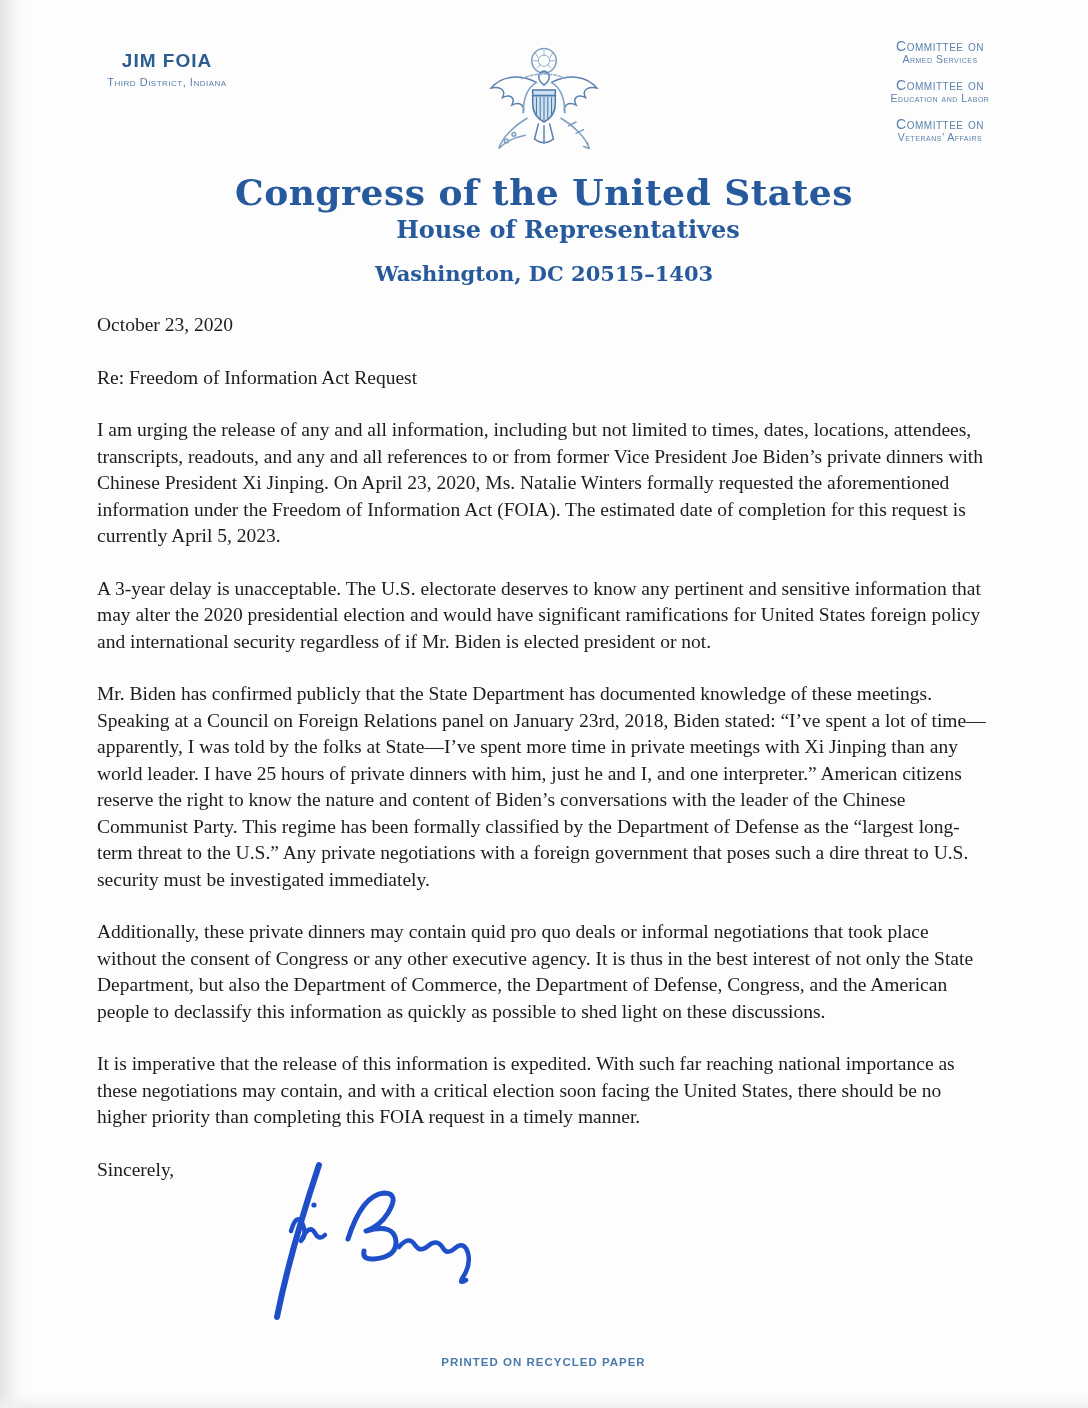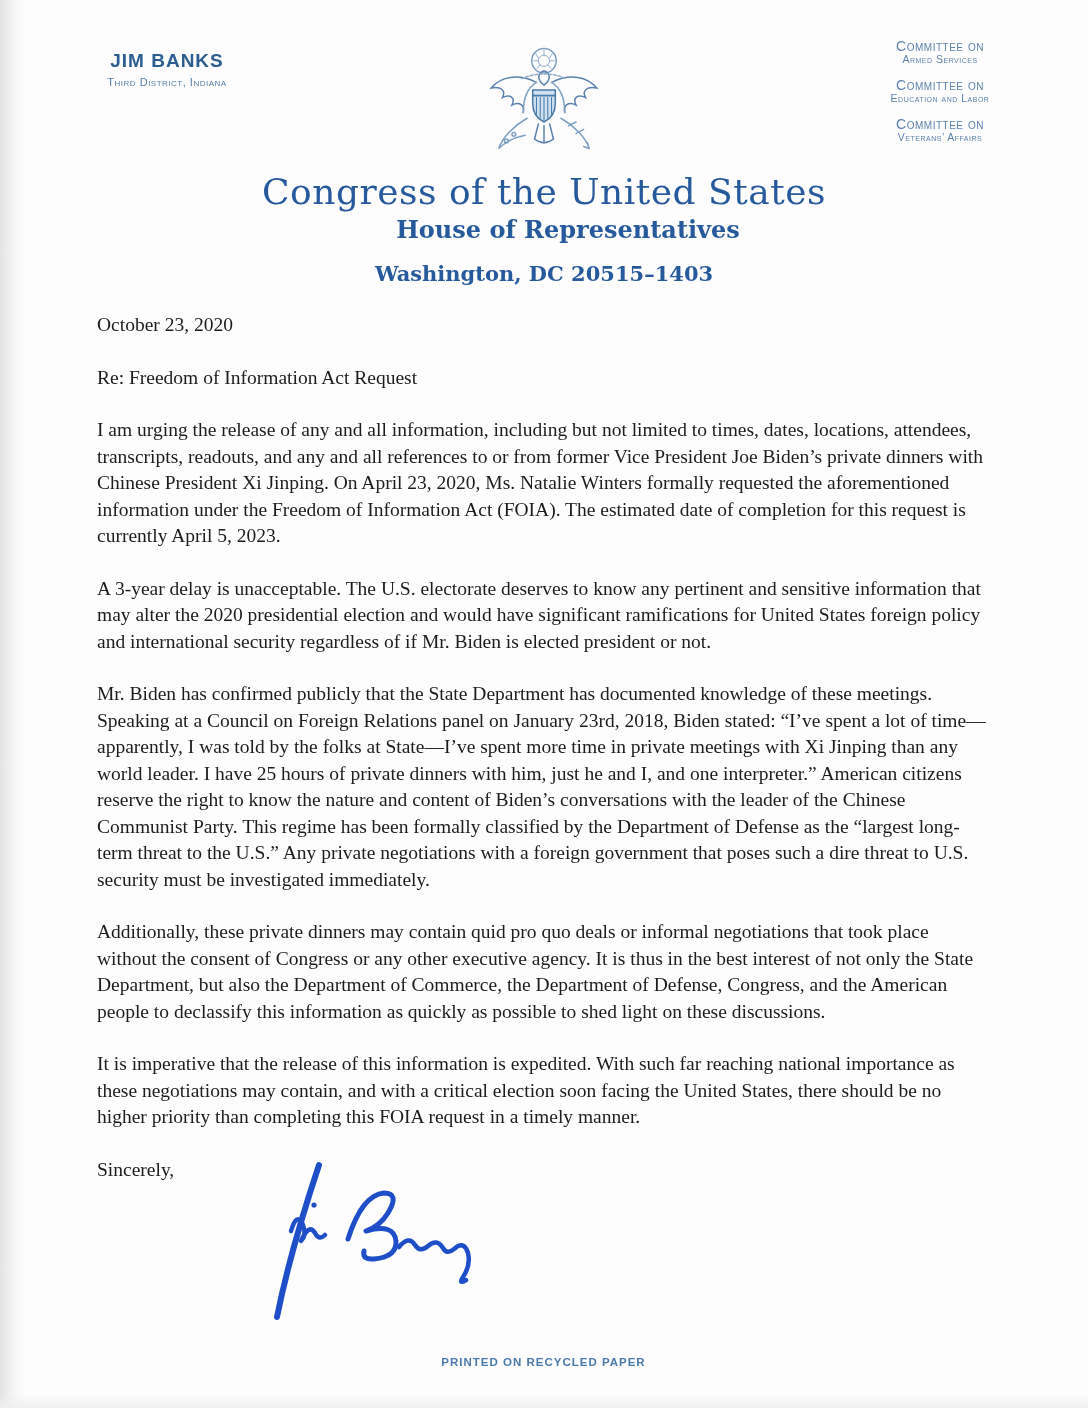--- a/index.html
+++ b/index.html
@@ -48,21 +48,21 @@
   }
   .committee { margin-bottom: 13px; }
   .committee-line1 { font-size: 14px; font-variant: small-caps; letter-spacing: 0.5px; line-height: 13px; }
   .committee-line2 { font-size: 10.5px; font-variant: small-caps; letter-spacing: 0.5px; line-height: 13px; }
 
   .seal { position: absolute; top: 42px; left: 50%; transform: translateX(-50%); width: 132px; height: 128px; }
 
   .title-block { position: absolute; top: 172px; left: 0; right: 0; text-align: center; color: #27599d; }
   .org-title {
     font-family: "DejaVu Serif", serif;
-    font-weight: normal; font-size: 36px; line-height: 40px; letter-spacing: 0.5px;
+    font-weight: bold; font-size: 36px; line-height: 40px; letter-spacing: 0.5px;
   }
   .chamber {
     font-family: "DejaVu Serif", serif;
     font-weight: bold; font-size: 24px; line-height: 30px; margin-top: 3px; padding-left: 48px;
   }
   .hq-address {
     font-family: "DejaVu Serif", serif;
     font-weight: bold; font-size: 21px; line-height: 26px; margin-top: 16px;
   }
 
@@ -90,21 +90,21 @@
   }
 </style>
 </head>
 <body>
 
 <div class="page">
 
   <div class="letterhead">
 
     <div class="member-block">
-      <div class="member-name">JIM BANKS</div>
+      <div class="member-name">JIM FOIA</div>
       <div class="member-district">Third District, Indiana</div>
     </div>
 
     <div class="seal">
       <svg viewBox="0 0 140 130" width="132" height="128" fill="none" stroke="#6a8fb5" stroke-width="1.6" stroke-linecap="round">
 
         <circle cx="70" cy="17" r="13" stroke="#7d9fc2"></circle>
         <g stroke="#8fadcb" stroke-width="1">
           <path d="M70 6 v6 M61 9 l3 5 M79 9 l-3 5 M59 17 h5 M81 17 h-5 M63 25 l3 -4 M77 25 l-3 -4"></path>
           <circle cx="70" cy="17" r="6"></circle>

